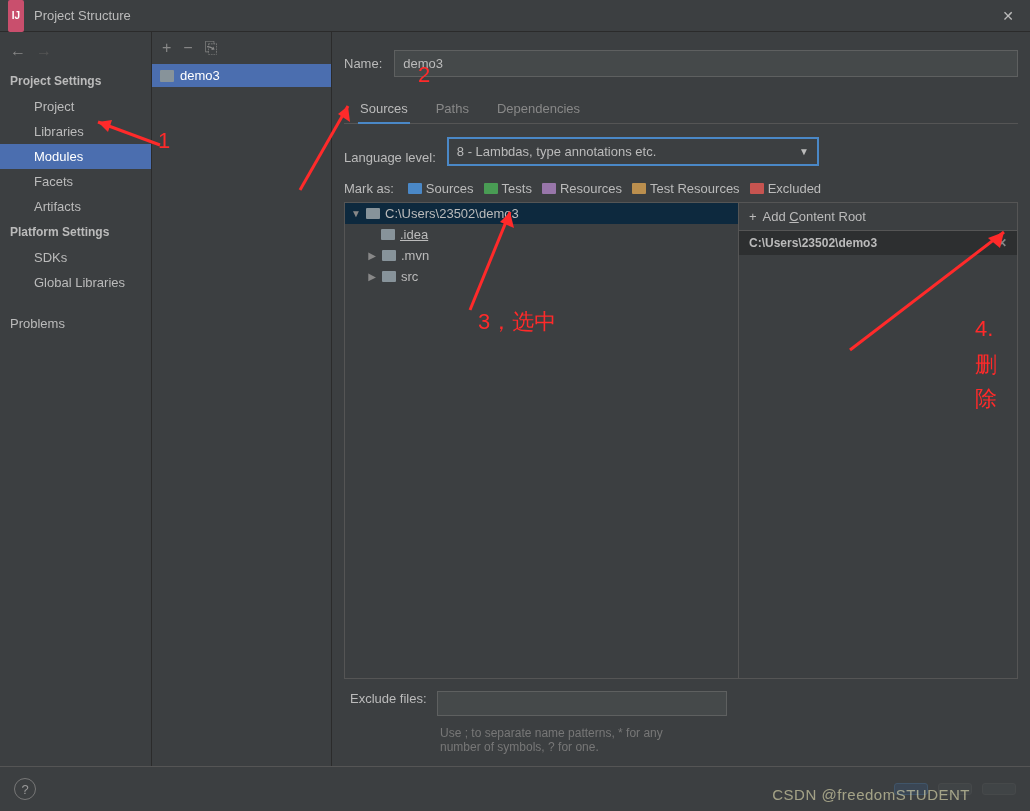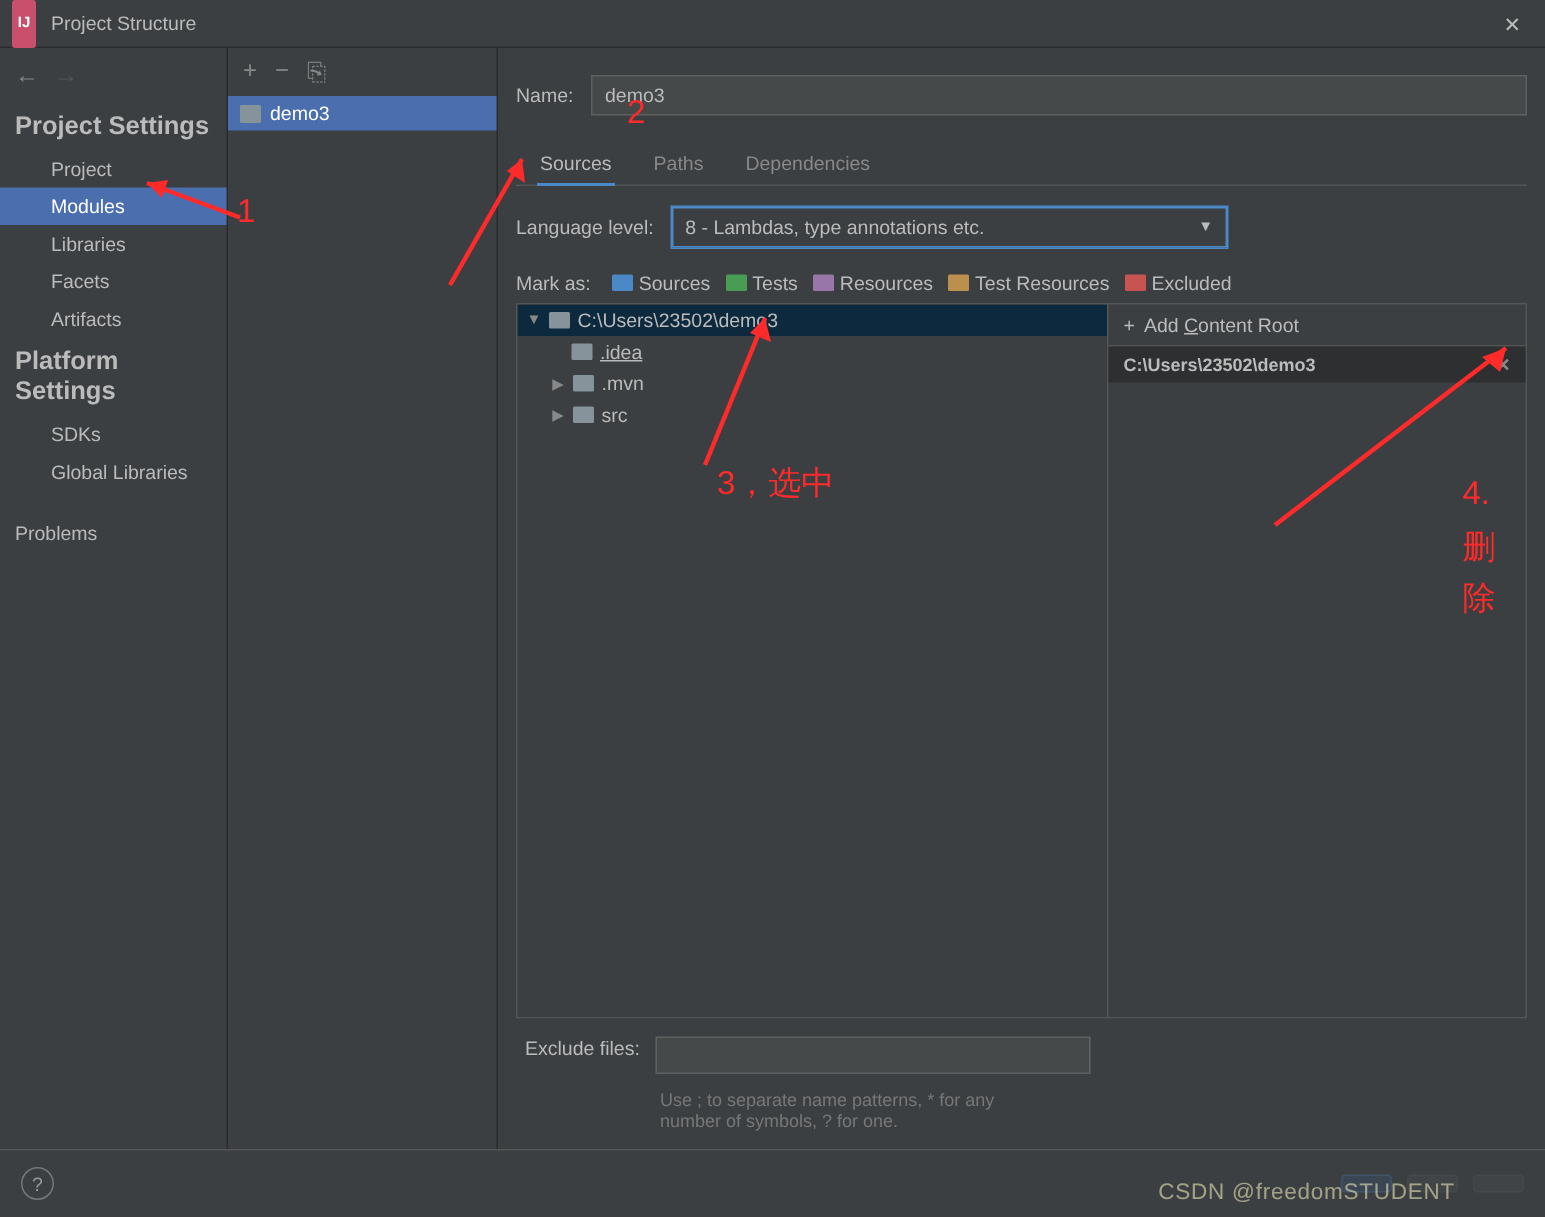--- a/index.html
+++ b/index.html
@@ -10,41 +10,41 @@
     .titlebar-title { color: #bbbbbb; flex: 1; }
     .titlebar-close { color: #bbbbbb; cursor: pointer; padding: 4px 8px; font-size: 14px; }
     
     .nav-arrows { position: absolute; top: 42px; left: 10px; display: flex; gap: 10px; }
     .nav-arrow { color: #888; cursor: pointer; font-size: 16px; }
     .nav-arrow.disabled { color: #555; }
     
     .main-layout { display: flex; height: calc(100% - 32px - 45px); }
     
     .left-sidebar { width: 152px; background: #3c3f41; border-right: 1px solid #2b2b2b; padding-top: 36px; }
-    .section-header { color: #bbbbbb; font-weight: bold; padding: 6px 10px; font-size: 17px; }
+    .section-header { color: #bbbbbb; font-weight: bold; padding: 6px 10px; font-size: 12px; }
     .sidebar-item { padding: 5px 10px 5px 34px; color: #bbbbbb; cursor: pointer; }
     .sidebar-item.selected { background: #4b6eaf; color: #fff; }
     
     .module-tree-panel { width: 180px; background: #3c3f41; border-right: 1px solid #2b2b2b; }
     .module-toolbar { height: 32px; display: flex; align-items: center; gap: 12px; padding: 0 10px; }
     .module-toolbar-icon { color: #888; cursor: pointer; font-size: 16px; }
     .module-item { display: flex; align-items: center; padding: 4px 8px; background: #4b6eaf; color: #fff; gap: 6px; }
     .module-folder-icon { width: 14px; height: 12px; background: #87939a; border-radius: 1px; position: relative; }
     
     .content-panel { flex: 1; background: #3c3f41; padding: 18px 12px 0 12px; display: flex; flex-direction: column; overflow: hidden; }
     
     .name-row { display: flex; align-items: center; gap: 12px; margin-bottom: 18px; }
     .name-label { color: #bbbbbb; }
     .name-input { flex: 1; background: #45494a; border: 1px solid #5e6060; color: #bbbbbb; padding: 5px 8px; font-size: 13px; }
     
     .tabs { display: flex; gap: 24px; border-bottom: 1px solid #555; padding-left: 14px; margin-bottom: 14px; }
     .tab { padding: 6px 2px; color: #888; cursor: pointer; border-bottom: 2px solid transparent; margin-bottom: -1px; }
     .tab.active { color: #bbbbbb; border-bottom-color: #4a88c7; }
     
-    .lang-row { display: flex; align-items: center; gap: 12px; margin-bottom: 16px; }
+    .lang-row { display: flex; align-items: flex-end; gap: 12px; margin-bottom: 16px; }
     .lang-select { width: 370px; background: #3c3f41; border: 1px solid #4a88c7; outline: 1px solid #4a88c7; color: #bbbbbb; padding: 5px 8px; display: flex; justify-content: space-between; align-items: center; cursor: pointer; }
     .lang-select-arrow { font-size: 10px; }
     
     .mark-row { display: flex; align-items: center; gap: 10px; margin-bottom: 6px; font-size: 13px; }
     .mark-label { color: #bbbbbb; margin-right: 4px; }
     .mark-btn { display: flex; align-items: center; gap: 4px; cursor: pointer; }
     .mark-icon { width: 14px; height: 11px; border-radius: 1px; }
     .mi-sources { background: #4a88c7; }
     .mi-tests { background: #499c54; }
     .mi-resources { background: #9876aa; }
@@ -93,22 +93,22 @@
 <div class="nav-arrows">
   <span class="nav-arrow">←</span>
   <span class="nav-arrow disabled">→</span>
 </div>
 
 <div class="main-layout">
 
   <div class="left-sidebar">
     <div class="section-header">Project Settings</div>
     <div class="sidebar-item">Project</div>
+    <div class="sidebar-item">Libraries</div>
     <div class="sidebar-item selected">Modules</div>
-    <div class="sidebar-item">Libraries</div>
     <div class="sidebar-item">Facets</div>
     <div class="sidebar-item">Artifacts</div>
     <div class="section-header">Platform Settings</div>
     <div class="sidebar-item">SDKs</div>
     <div class="sidebar-item">Global Libraries</div>
     <div style="height:16px;"></div>
     <div class="sidebar-item" style="padding-left:10px;">Problems</div>
   </div>
 
   <div class="module-tree-panel">

